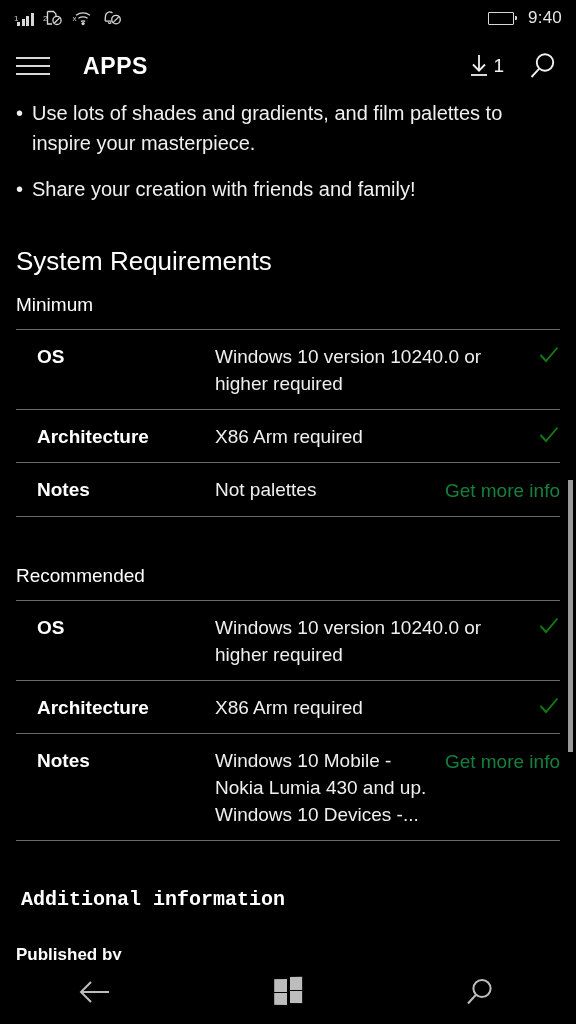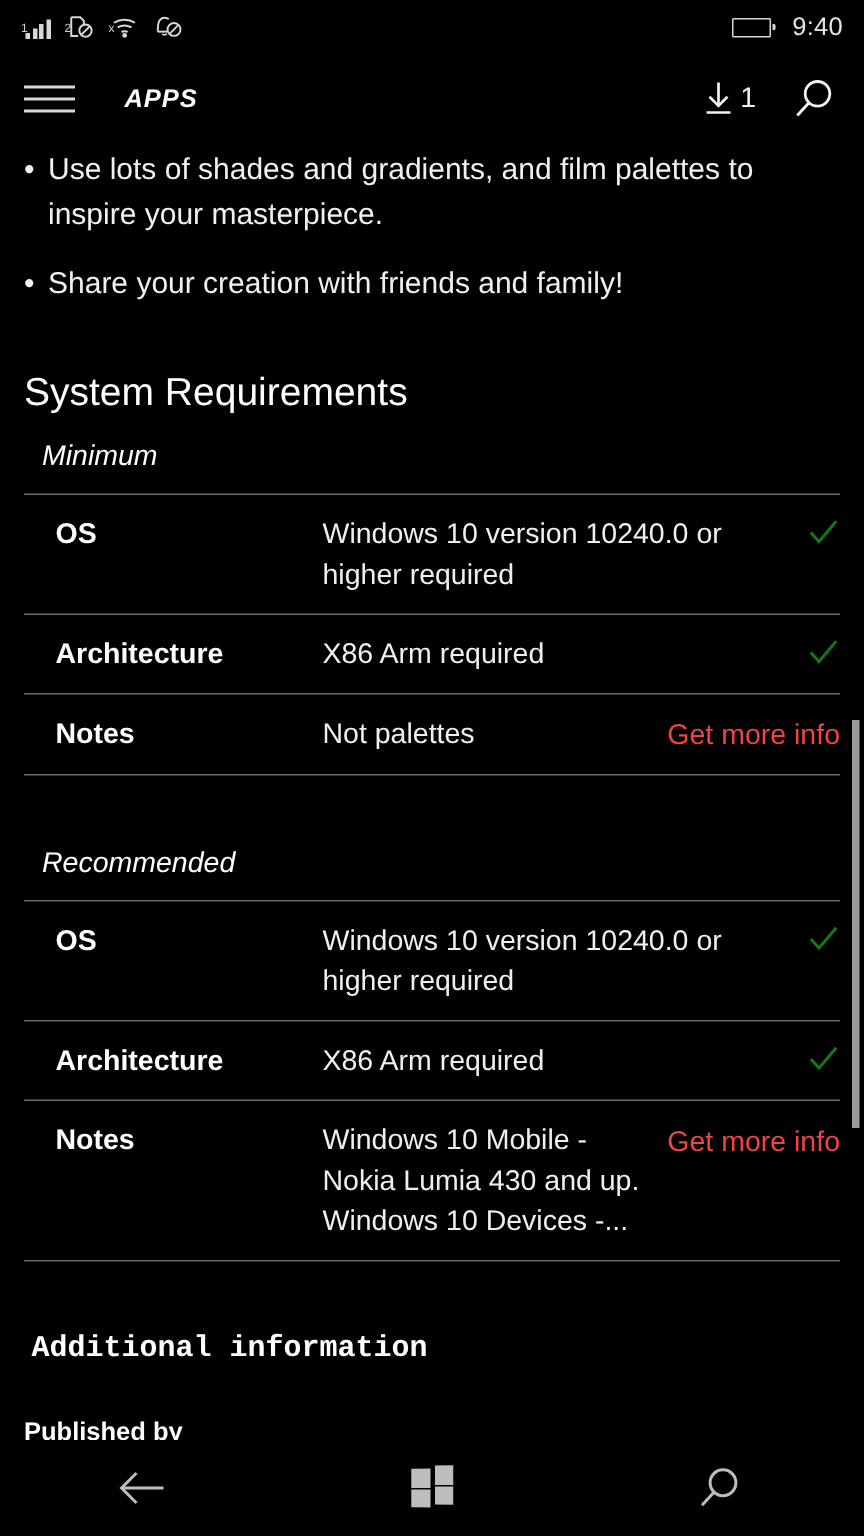--- a/index.html
+++ b/index.html
@@ -115,25 +115,24 @@
     box-sizing: border-box;
     cursor: pointer;
   }
   .hamburger span {
     display: block;
     height: 2px;
     background: #d9d9d9;
     width: 100%;
   }
   .app-title {
-    font-size: 17px;
+    font-size: 23px;
     font-weight: bold;
     letter-spacing: 0.6px;
     margin-left: 33px;
-    font-style: italic;
   }
   .header-actions {
     margin-left: auto;
     display: flex;
     align-items: center;
     gap: 24px;
   }
   .dl-wrap {
     display: flex;
     align-items: center;
@@ -175,23 +174,22 @@
     color: #ffffff;
     margin: 40px 0 0 0;
     padding: 0 16px;
     line-height: 34px;
   }
   .sub-title {
     font-size: 19px;
     font-weight: normal;
     color: #ffffff;
     padding: 0 16px;
-    margin: 14px 0 0 12px;
+    margin: 14px 0 0 0;
     line-height: 26px;
-    font-style: italic;
   }
 
   .req-table {
     margin-top: 11px;
     padding: 0 16px;
   }
   .rule {
     height: 1px;
     background: #6a6a6a;
     width: 100%;
@@ -220,21 +218,21 @@
   }
   .req-end {
     flex: 0 0 auto;
     margin-left: auto;
     display: flex;
     align-items: flex-start;
     padding-top: 1px;
   }
   .req-link {
     font-size: 19px;
-    color: #ef4444;
+    color: #15803d;
     line-height: 27px;
     cursor: pointer;
     white-space: nowrap;
   }
   .check {
     width: 22px;
     height: 22px;
     display: block;
   }
   .spacer-block { height: 32px; }

